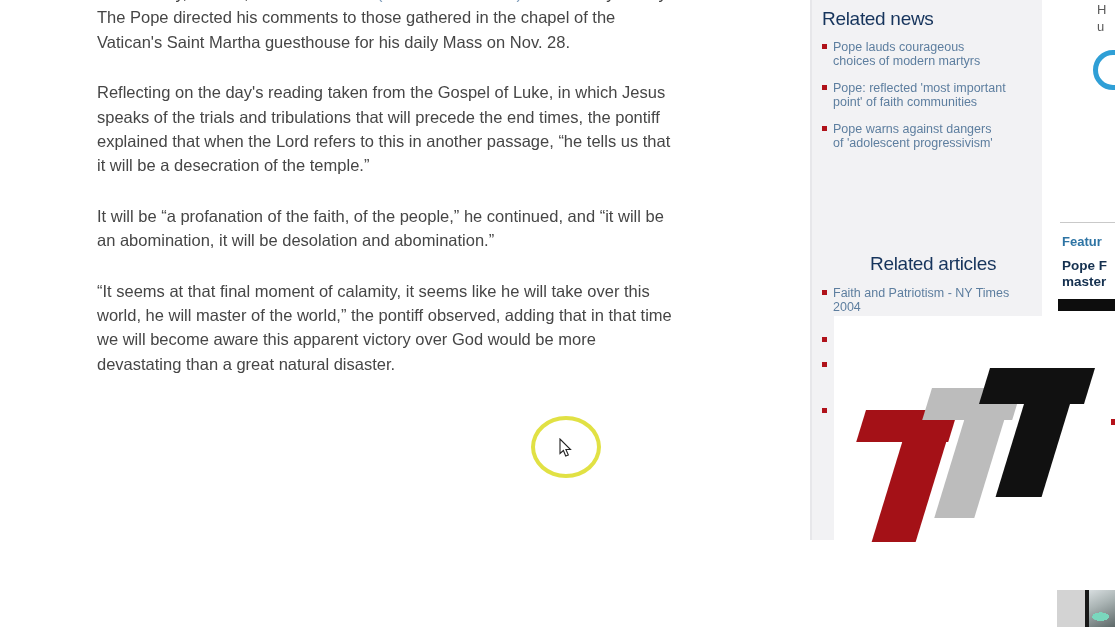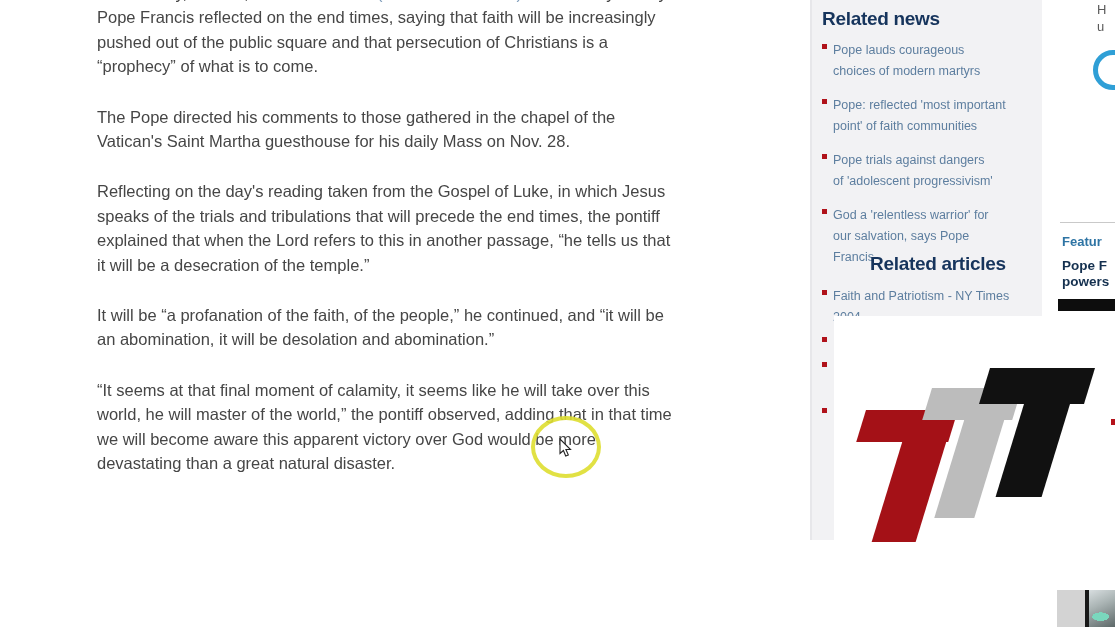--- a/index.html
+++ b/index.html
@@ -18,30 +18,30 @@
   .article p{margin:0 0 26px 0;white-space:pre-line;}
   .dateline{white-space:nowrap;}
   .dateline .dl-link{color:#7e9cba;}
   
   .sidebar-panel{
     position:absolute;left:810px;top:0;width:232px;height:540px;
     background:#f2f2f4;border-left:2px solid #e7e7ea;box-sizing:border-box;
   }
   .sb-heading{
     position:absolute;left:822px;margin:0;
-    font-size:19px;font-weight:bold;color:#16345c;letter-spacing:-0.3px;
+    font-size:19px;font-weight:normal;color:#16345c;letter-spacing:-0.3px;
   }
   .sb-heading.news{top:8px;}
   .sb-heading.articles{top:253px;margin-left:48px;}
   .sb-list{position:absolute;left:822px;margin:0;padding:0;list-style:none;width:210px;}
   .sb-list.news{top:40px;}
   .sb-list.articles{top:286px;}
   .sb-list li{position:relative;margin:0 0 13px 0;padding-left:11px;}
   .sb-list a{
-    font-size:12.5px;line-height:21px;color:#5d7e9f;
+    font-size:12.5px;line-height:14px;color:#5d7e9f;
     text-decoration:none;white-space:pre-line;display:block;cursor:pointer;
   }
   .bullet{
     position:absolute;left:0;top:4px;width:5px;height:5px;background:#b0121a;
   }
   .hidden-bullet{position:absolute;left:822px;width:5px;height:5px;background:#b0121a;z-index:2;}
   
   .rr-trunc{
     position:absolute;left:1097px;top:1px;
     font-size:13px;line-height:17px;color:#5a5a5a;white-space:pre-line;
@@ -91,23 +91,20 @@
   }
   .cursor{position:absolute;left:559px;top:438px;z-index:11;}
 </style>
 </head>
 <body>
 
 <div class="sidebar-panel"></div>
 
 <div class="article">
   <div class="dateline"><span>Vatican City, Nov 28, 2013 / 10:34 am </span><span class="dl-link">(CNA/EWTN News).-</span><span> In his daily homily</span></div>
-  <p>Pope Francis reflected on the end times, saying that faith will be increasingly
-pushed out of the public square and that persecution of Christians is a
-“prophecy” of what is to come.</p>
   <p>The Pope directed his comments to those gathered in the chapel of the
 Vatican's Saint Martha guesthouse for his daily Mass on Nov. 28.</p>
   <p>Reflecting on the day's reading taken from the Gospel of Luke, in which Jesus
 speaks of the trials and tribulations that will precede the end times, the pontiff
 explained that when the Lord refers to this in another passage, “he tells us that
 it will be a desecration of the temple.”</p>
   <p>It will be “a profanation of the faith, of the people,” he continued, and “it will be
 an abomination, it will be desolation and abomination.”</p>
   <p>“It seems at that final moment of calamity, it seems like he will take over this
 world, he will master of the world,” the pontiff observed, adding that in that time
@@ -122,28 +119,22 @@
       <a>Pope lauds courageous
 choices of modern martyrs</a>
     </li>
   <li>
       <span class="bullet"></span>
       <a>Pope: reflected 'most important
 point' of faith communities</a>
     </li>
   <li>
       <span class="bullet"></span>
-      <a>Pope trials against dangers
+      <a>Pope warns against dangers
 of 'adolescent progressivism'</a>
-    </li>
-  <li>
-      <span class="bullet"></span>
-      <a>God a 'relentless warrior' for
-our salvation, says Pope
-Francis</a>
     </li>
 </ul>
 
 <h2 class="sb-heading articles">Related articles</h2>
 <ul class="sb-list articles">
   <li>
       <span class="bullet"></span>
       <a>Faith and Patriotism - NY Times
 2004</a>
     </li>
@@ -152,21 +143,21 @@
 <div class="hidden-bullet" style="top:337px"></div>
 <div class="hidden-bullet" style="top:362px"></div>
 <div class="hidden-bullet" style="top:408px"></div>
 
 <div class="rr-trunc">H
 u</div>
 <div class="rr-circle"></div>
 <div class="rr-divider"></div>
 <div class="rr-featured">Featur</div>
 <div class="rr-headline">Pope F
-powers</div>
+master</div>
 <div class="rr-blackbar"></div>
 <div class="red-dot"></div>
 
 <div class="wm-box"></div>
 <div class="logo-t t-red">
     <div class="cross"></div>
     <div class="stem"></div>
   </div>
 <div class="logo-t t-gray">
     <div class="cross"></div>

